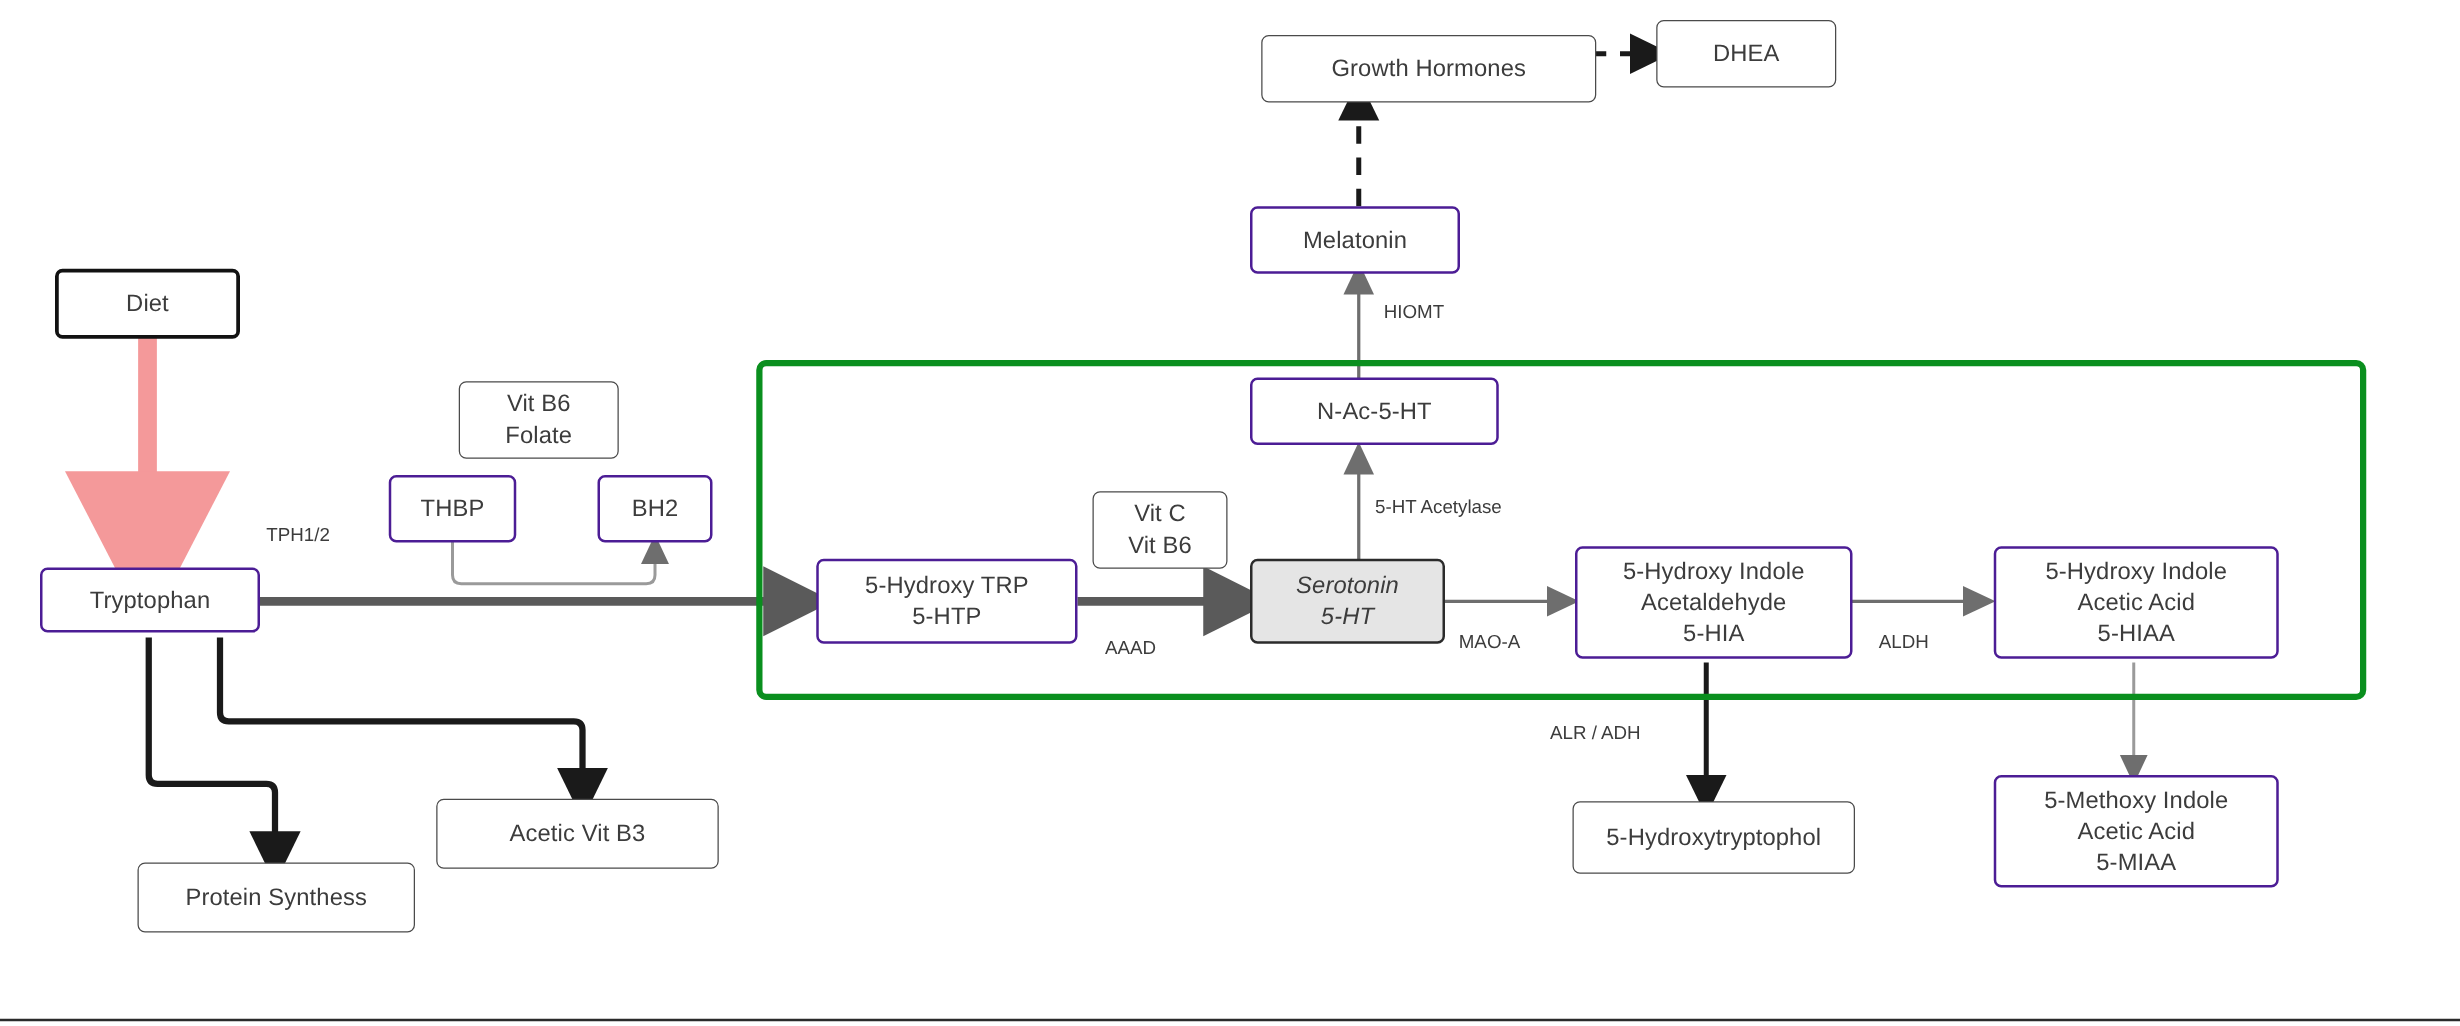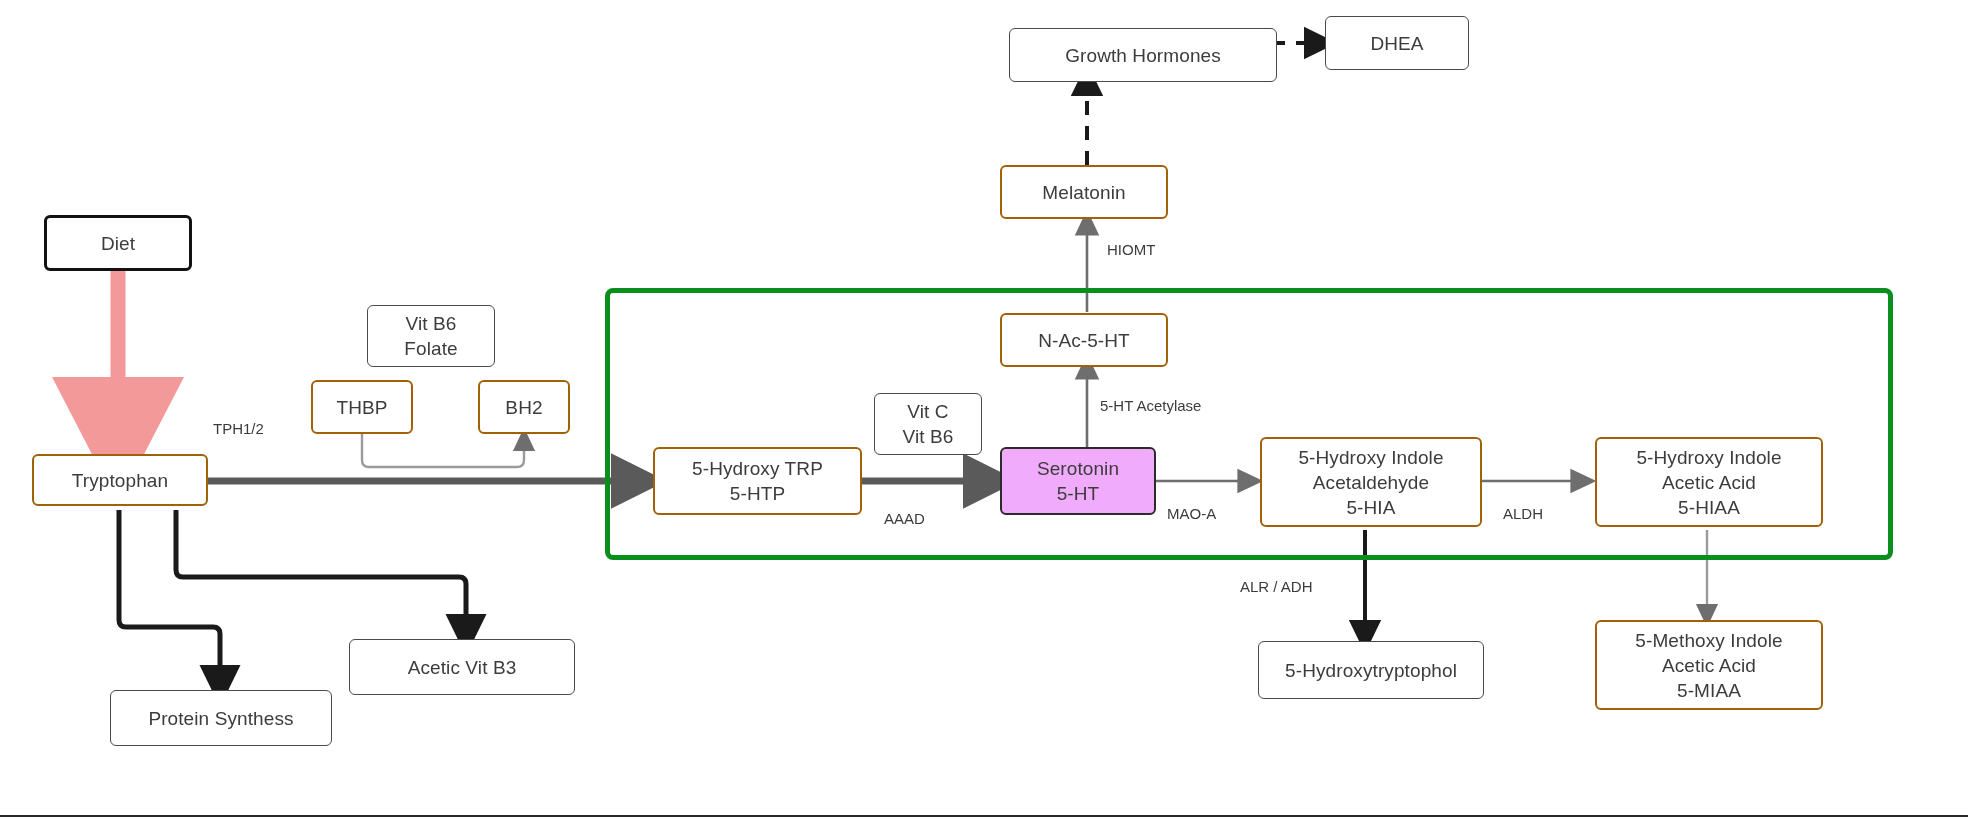--- a/index.html
+++ b/index.html
@@ -23,21 +23,21 @@
     left: 0;
     top: 0;
     width: 1968px;
     height: 821px;
     pointer-events: none;
   }
   .node {
     position: absolute;
     box-sizing: border-box;
     background: #ffffff;
-    border: 2px solid #a16207;
+    border: 2px solid #4c1d95;
     border-radius: 6px;
     display: flex;
     align-items: center;
     justify-content: center;
     text-align: center;
     color: #3c3c3c;
     font-size: 19px;
     line-height: 25px;
     letter-spacing: 0.1px;
     white-space: pre-line;
@@ -46,23 +46,24 @@
   }
   .node.thin {
     border-width: 1.6px;
     border-color: #4a4a4a;
   }
   .node.heavy {
     border-width: 3px;
     border-color: #121212;
   }
   .node.serotonin {
-    background: #f0abfc;
+    background: #e5e5e5;
     border-color: #2b2b2b;
     border-width: 2.4px;
+    font-style: italic;
   }
   .edge-label {
     position: absolute;
     color: #3c3c3c;
     font-size: 15px;
     line-height: 22px;
     white-space: nowrap;
     z-index: 4;
   }
   .green-region {
@@ -202,21 +203,21 @@
   <div class="node" style="left:653px; top:447px; width:209px; height:68px;">
     <span>5-Hydroxy TRP
 5-HTP</span>
   </div>
 
   <div class="node serotonin" style="left:1000px; top:447px; width:156px; height:68px;">
     <span>Serotonin
 5-HT</span>
   </div>
 
-  <div class="node" style="left:1000px; top:313px; width:168px; height:54px;">
+  <div class="node" style="left:1000px; top:302px; width:199px; height:54px;">
     <span>N-Ac-5-HT</span>
   </div>
 
   <div class="node" style="left:1000px; top:165px; width:168px; height:54px;">
     <span>Melatonin</span>
   </div>
 
   <div class="node thin" style="left:972px; top:28px; width:268px; height:54px;margin-left:37px;">
     <span>Growth Hormones</span>
   </div>

